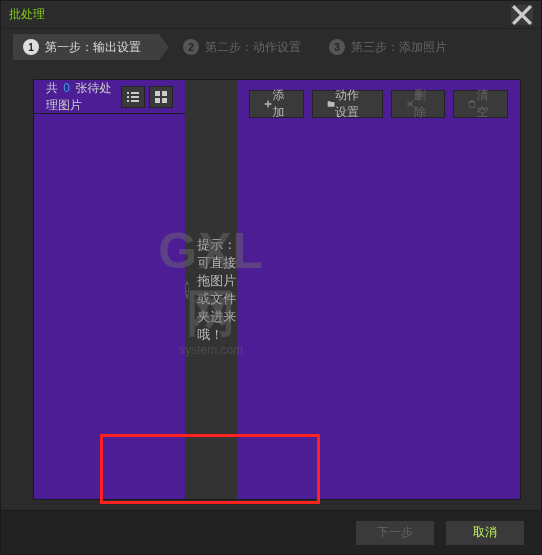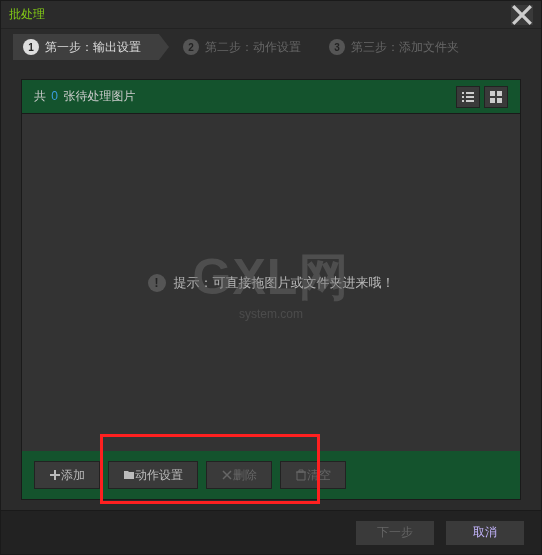--- a/index.html
+++ b/index.html
@@ -8,40 +8,40 @@
 .titlebar{height:28px;background:#2b2b2b;display:flex;align-items:center;padding:0 8px;border-bottom:1px solid #222;}
 .title{color:#84cc16;font-size:12px;flex:1;}
 .close-btn{width:22px;height:20px;background:#3a3a3a;display:flex;align-items:center;justify-content:center;color:#ccc;font-size:13px;cursor:pointer;}
 .steps{height:36px;display:flex;align-items:center;padding:0 12px;gap:0;}
 .step{display:flex;align-items:center;gap:6px;padding:0 18px 0 10px;height:26px;color:#666;font-size:12px;position:relative;}
 .step.active{background:#3f3f3f;color:#ddd;}
 .step.active::after{content:"";position:absolute;right:-10px;top:0;border-left:10px solid #3f3f3f;border-top:13px solid transparent;border-bottom:13px solid transparent;}
 .step-num{width:16px;height:16px;border-radius:50%;background:#555;color:#222;display:flex;align-items:center;justify-content:center;font-size:10px;font-weight:bold;}
 .step.active .step-num{background:#ddd;color:#222;}
 .content{flex:1;padding:14px 20px 10px;display:flex;flex-direction:column;}
-.content-box{border:1px solid #1a1a1a;flex:1;display:flex;flex-direction:column;background:#14532d;}
+.content-box{border:1px solid #1a1a1a;flex:1;display:flex;flex-direction:row;background:#4c1d95;margin-left:12px;}
 .list-header{height:34px;display:flex;align-items:center;padding:0 12px;border-bottom:1px solid #1a1a1a;}
 .count-text{color:#ccc;font-size:12px;}
 .count-text .num{color:#3a9de0;margin:0 2px;}
 .view-toggles{margin-left:auto;display:flex;gap:4px;}
 .vt{width:24px;height:22px;background:#3a3a3a;border:1px solid #222;display:flex;align-items:center;justify-content:center;cursor:pointer;}
 .vt svg{width:14px;height:14px;fill:#ccc;}
 .dropzone{flex:1;border-top:none;background:#333;display:flex;flex-direction:column;align-items:center;justify-content:center;position:relative;}
 .hint{display:flex;align-items:center;gap:8px;color:#b8b8b8;font-size:13px;}
 .warn-icon{width:18px;height:18px;border-radius:50%;background:#555;color:#222;display:flex;align-items:center;justify-content:center;font-weight:bold;font-size:12px;}
 .watermark{position:absolute;color:#707070;text-align:center;pointer-events:none;}
 .watermark .big{font-size:50px;font-weight:bold;letter-spacing:1px;opacity:0.45;}
 .watermark .small{font-size:12px;opacity:0.4;margin-top:-4px;}
 .toolbar{height:48px;display:flex;align-items:center;gap:8px;padding:0 12px;position:relative;}
 .tbtn{height:28px;padding:0 14px;background:#3a3a3a;border:1px solid #222;color:#bbb;font-size:12px;display:flex;align-items:center;cursor:pointer;}
 .tbtn.disabled{color:#666;cursor:default;}
 .tbtn svg{width:12px;height:12px;fill:currentColor;}
 .highlight-box{position:absolute;left:100px;top:434px;width:220px;height:70px;border:3px solid #ff2020;pointer-events:none;z-index:10;}
 .footer{height:44px;background:#222;border-top:1px solid #1a1a1a;display:flex;align-items:center;justify-content:flex-end;padding:8px 16px;gap:10px;}
-.fbtn{width:80px;height:26px;background:#3a3a3a;border:1px solid #222;color:#c4b5fd;font-size:12px;display:flex;align-items:center;justify-content:center;cursor:pointer;}
+.fbtn{width:80px;height:26px;background:#3a3a3a;border:1px solid #222;color:#bef264;font-size:12px;display:flex;align-items:center;justify-content:center;cursor:pointer;}
 .fbtn.disabled{color:#666;cursor:default;}
 </style>
 </head>
 <body>
 
 <div class="window">
   <div class="titlebar">
     <div class="title">批处理</div>
     <div class="close-btn">
       <svg viewBox="0 0 10 10">
@@ -54,21 +54,21 @@
     <div class="step active">
       <span class="step-num">1</span>
       <span>第一步：输出设置</span>
     </div>
     <div class="step" style="margin-left:14px;">
       <span class="step-num">2</span>
       <span>第二步：动作设置</span>
     </div>
     <div class="step">
       <span class="step-num">3</span>
-      <span>第三步：添加文件夹</span>
+      <span>第三步：添加照片</span>
     </div>
   </div>
 
   <div class="content">
     <div class="content-box">
       <div class="list-header">
         <div class="count-text">
           <span>共</span>
           <span class="num">0</span>
           <span>张待处理图片</span>

